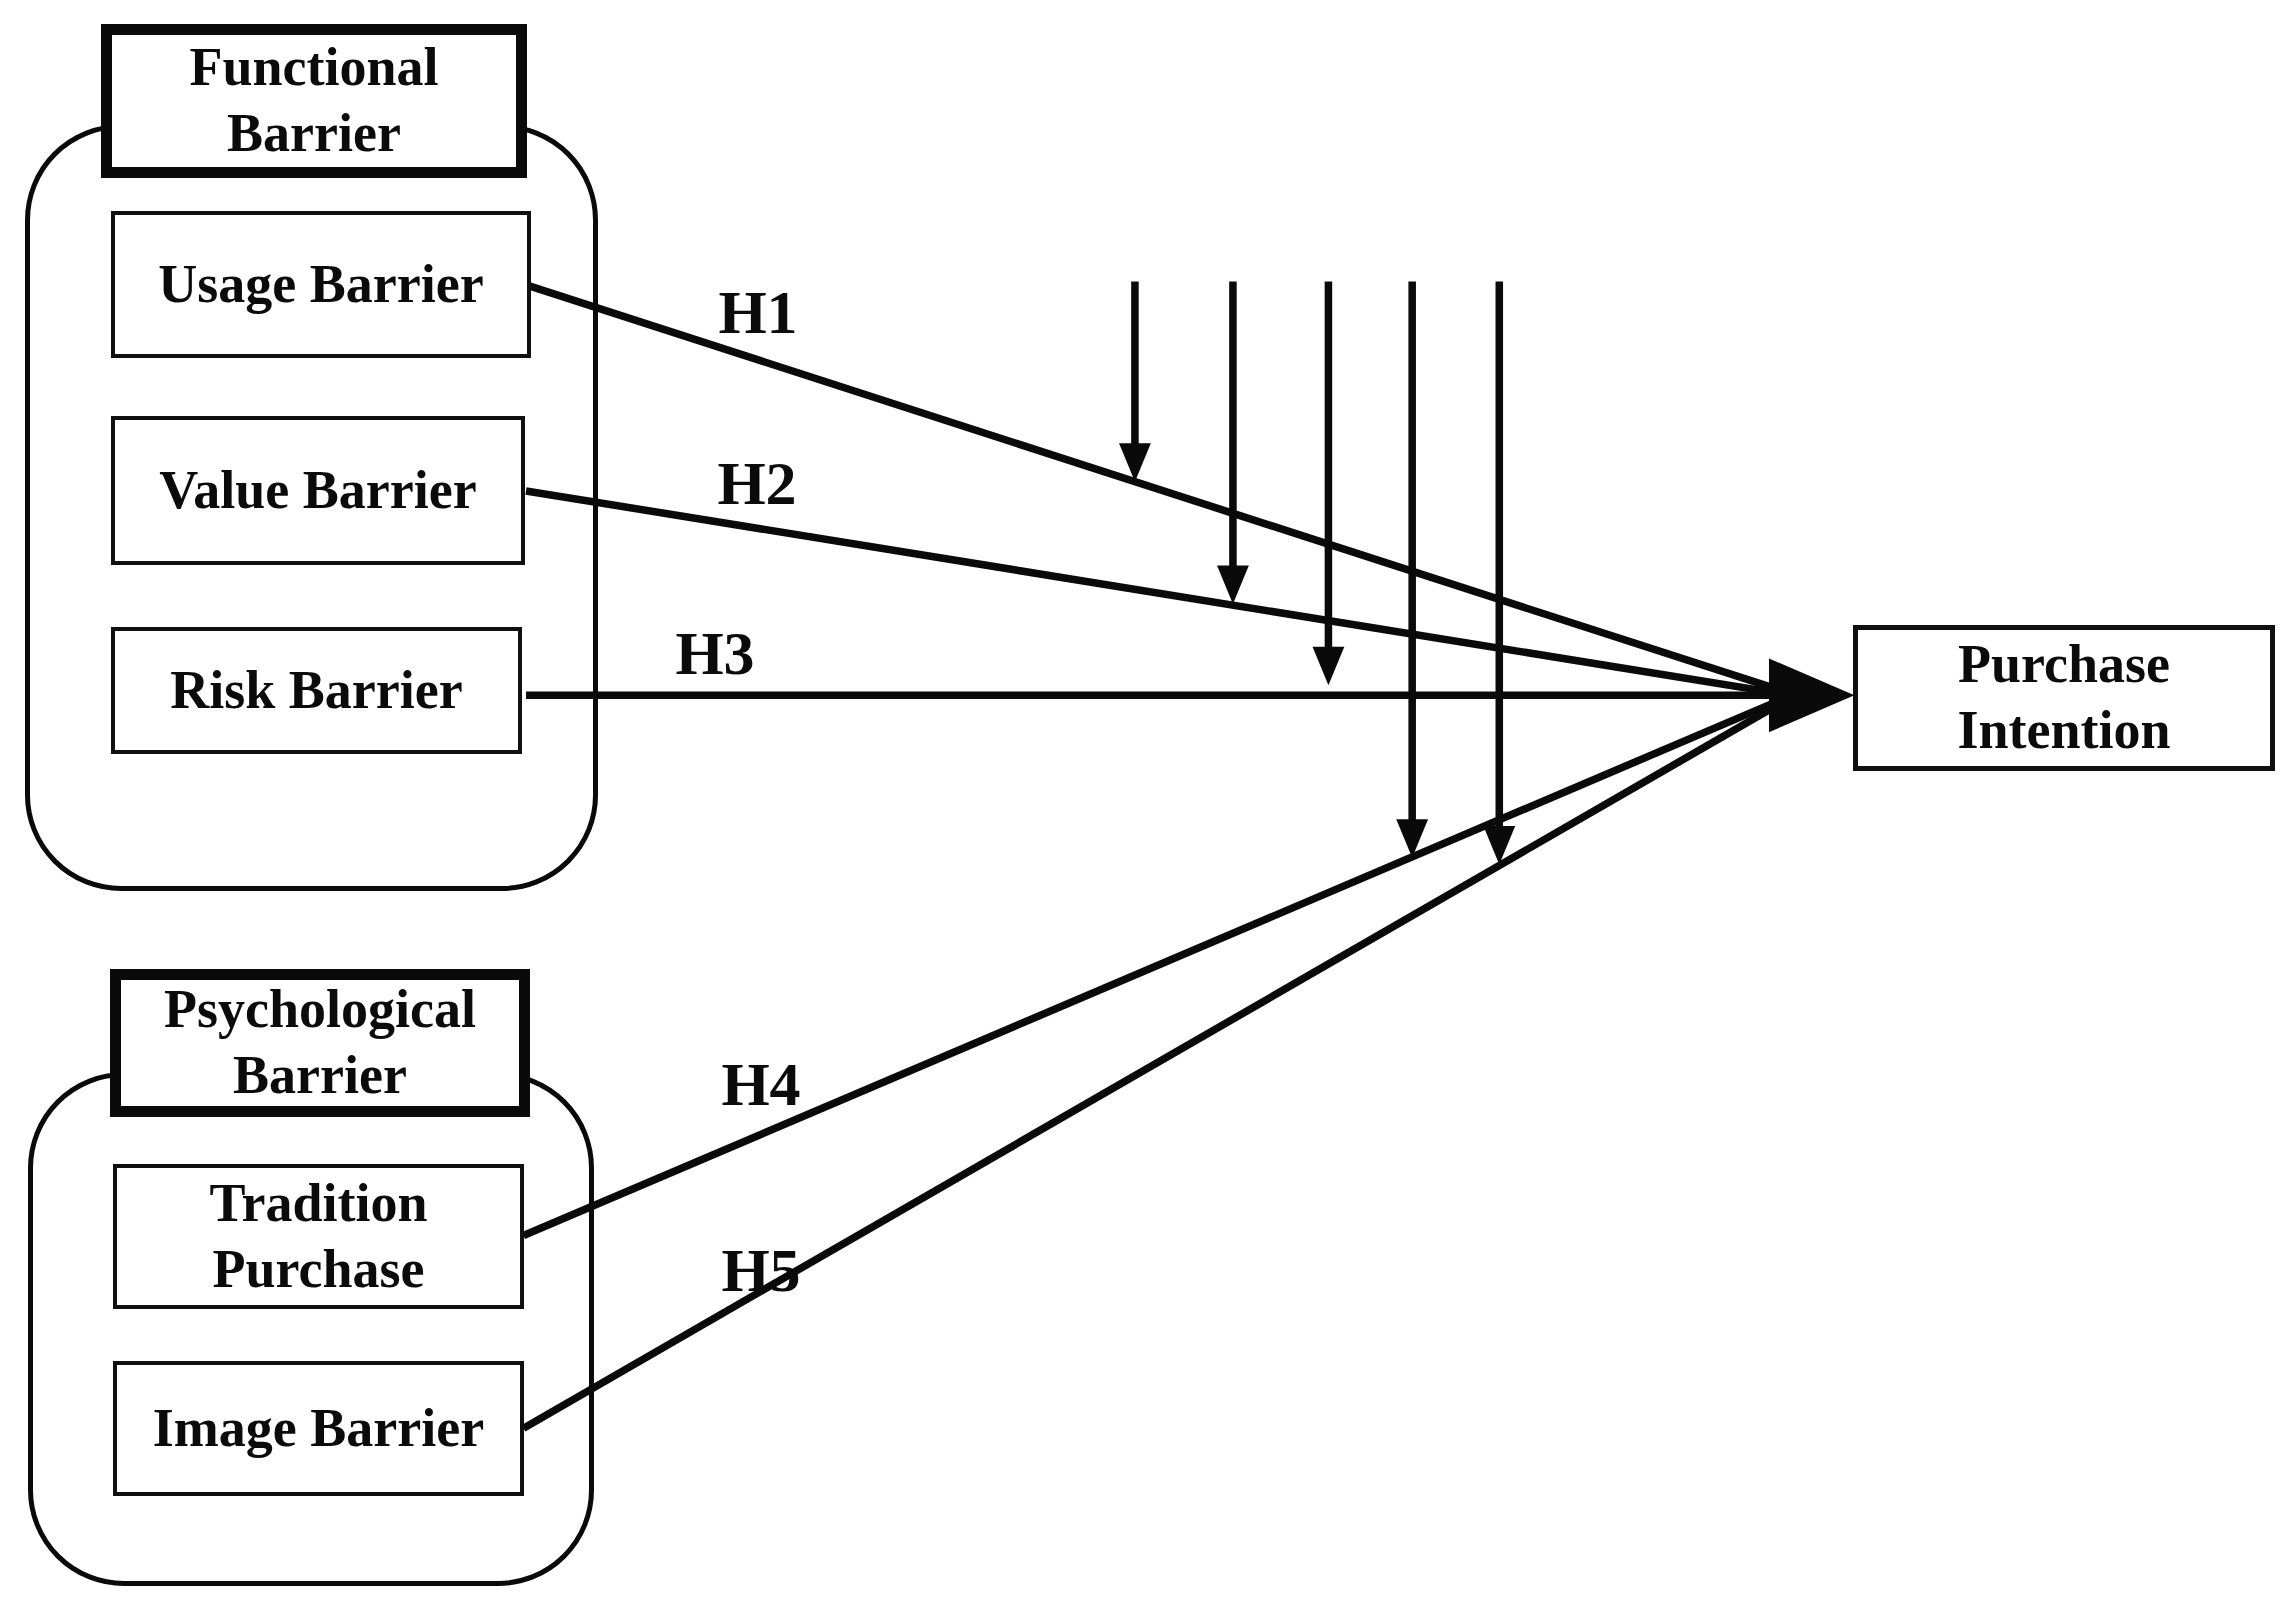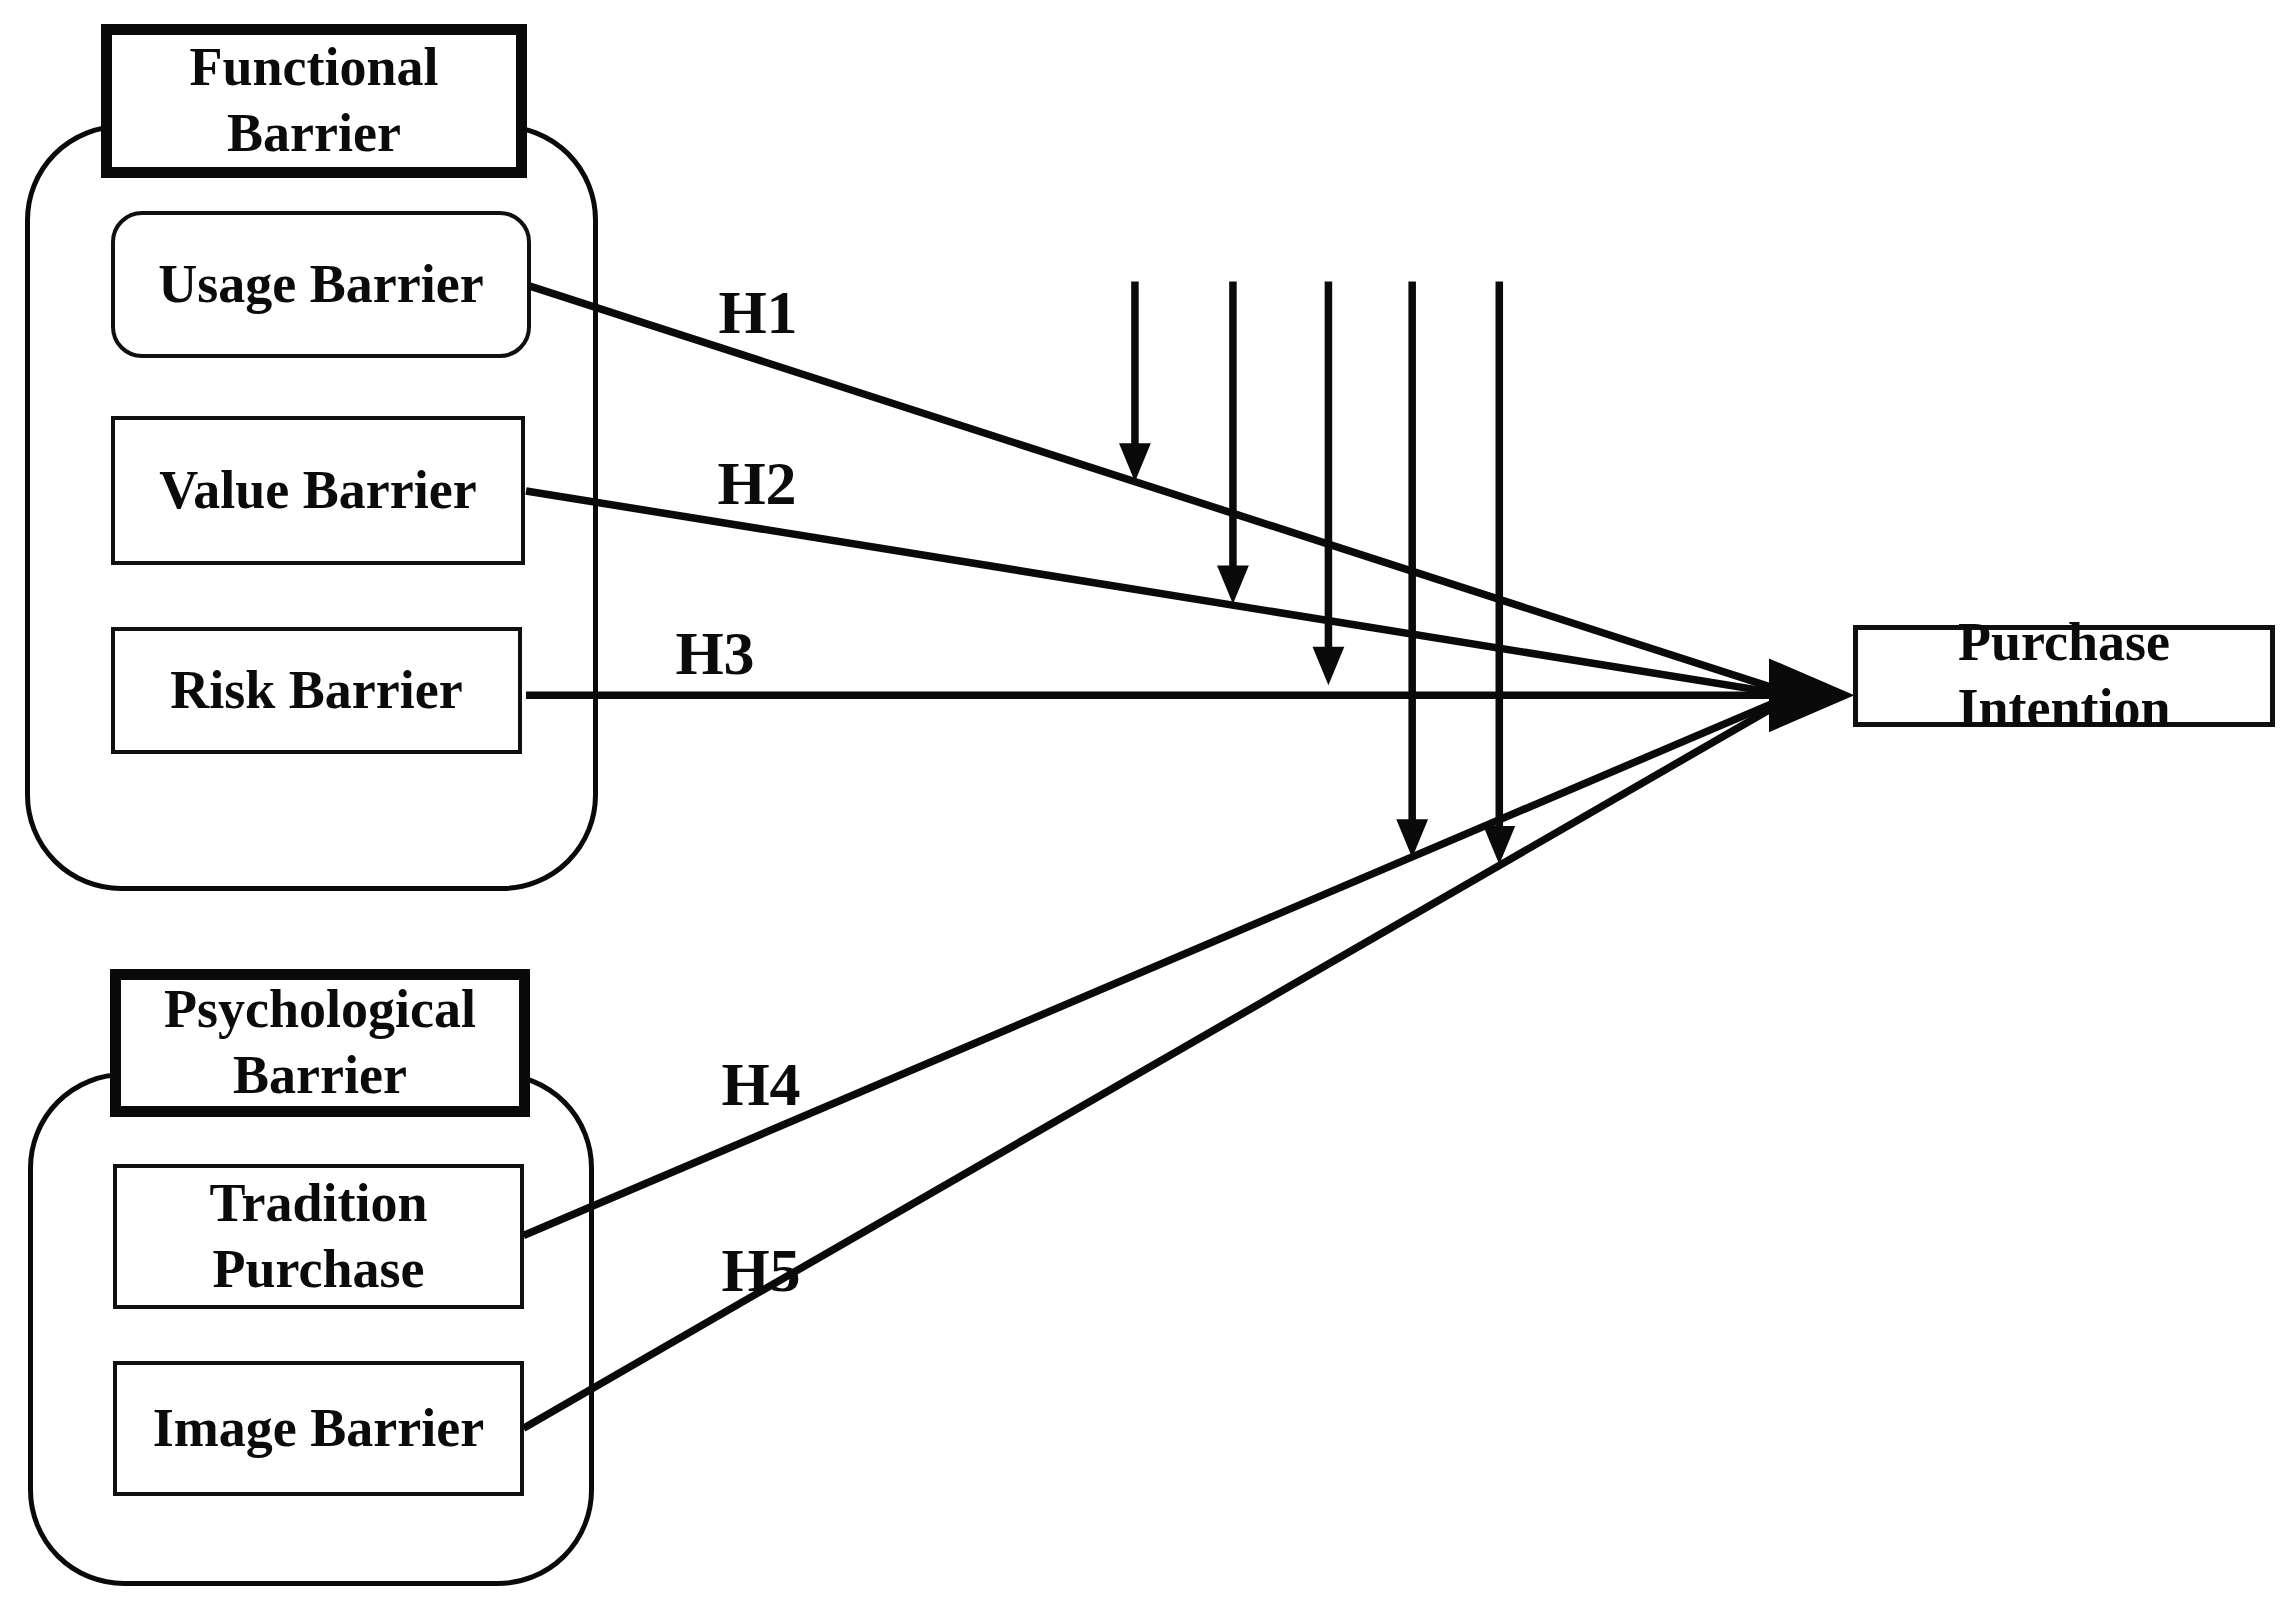--- a/index.html
+++ b/index.html
@@ -86,34 +86,34 @@
     <g>
       <line x1="1790" y1="336" x2="1790" y2="990" stroke="#0a0a0a" stroke-width="9"></line>
       <polygon points="1790,1032 1771,986 1809,986" fill="#0a0a0a"></polygon>
     </g>
   </svg>
 
   <div class="box thick" style="left:101px; top:23.5px; width:426px; height:154px;">
     <div class="box-label">Functional Barrier</div>
   </div>
 
-  <div class="box thin" style="left:111px; top:211px; width:420px; height:147px;border-radius:31px;">
+  <div class="box thin" style="left:111px; top:211px; width:420px; height:147px;">
     <div class="box-label nowrap">Usage Barrier</div>
   </div>
 
   <div class="box thin" style="left:111px; top:416px; width:414px; height:149px;">
     <div class="box-label nowrap">Value Barrier</div>
   </div>
 
   <div class="box thin" style="left:111px; top:627px; width:411px; height:127px;">
     <div class="box-label nowrap">Risk Barrier</div>
   </div>
 
 
-  <div class="box mid" style="left:1853px; top:625px; width:422px; height:102px;">
+  <div class="box mid" style="left:1853px; top:625px; width:422px; height:146px;">
     <div class="box-label">Purchase Intention</div>
   </div>
 
   <div class="box thick" style="left:110px; top:969px; width:420px; height:148px;">
     <div class="box-label">Psychological Barrier</div>
   </div>
 
   <div class="box thin" style="left:113px; top:1164px; width:411px; height:145px;">
     <div class="box-label">Tradition Purchase</div>
   </div>

